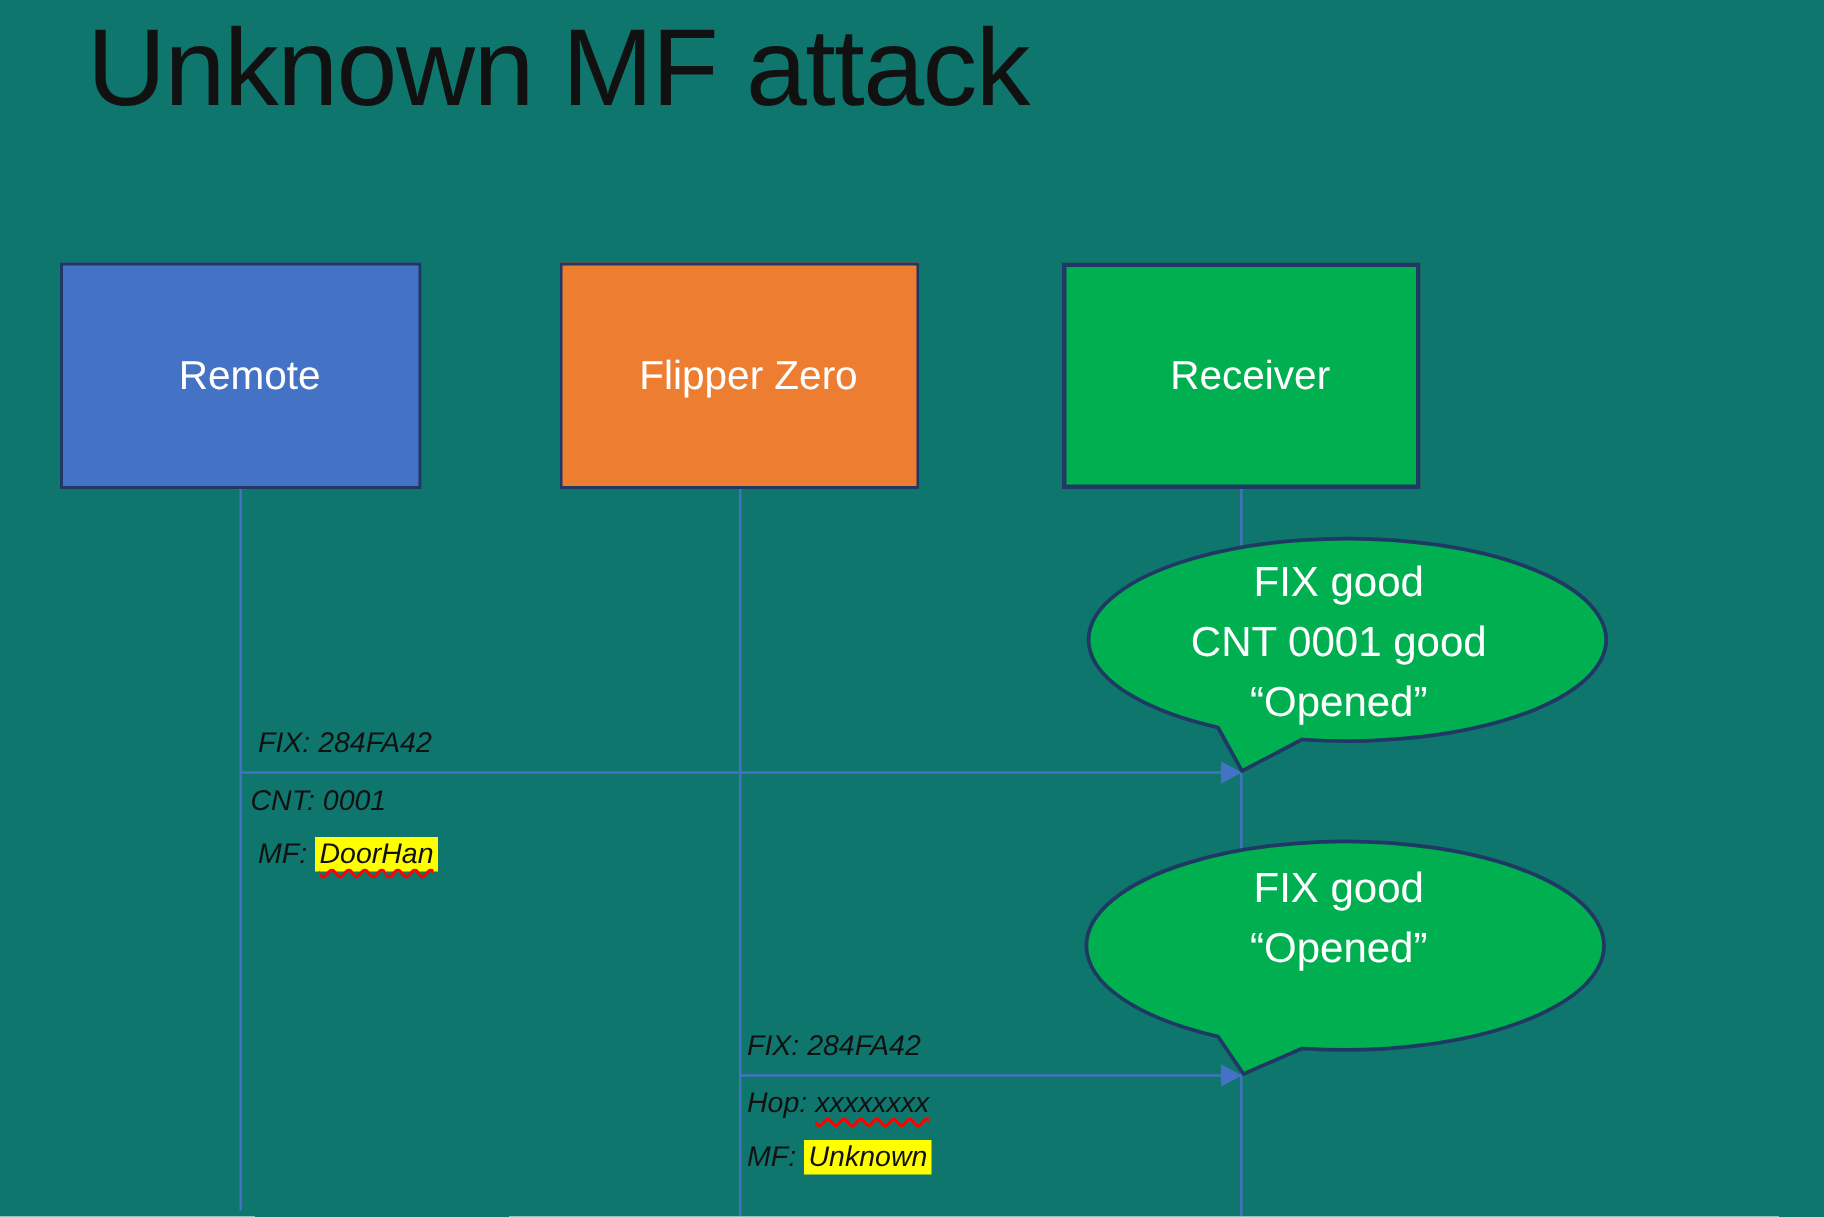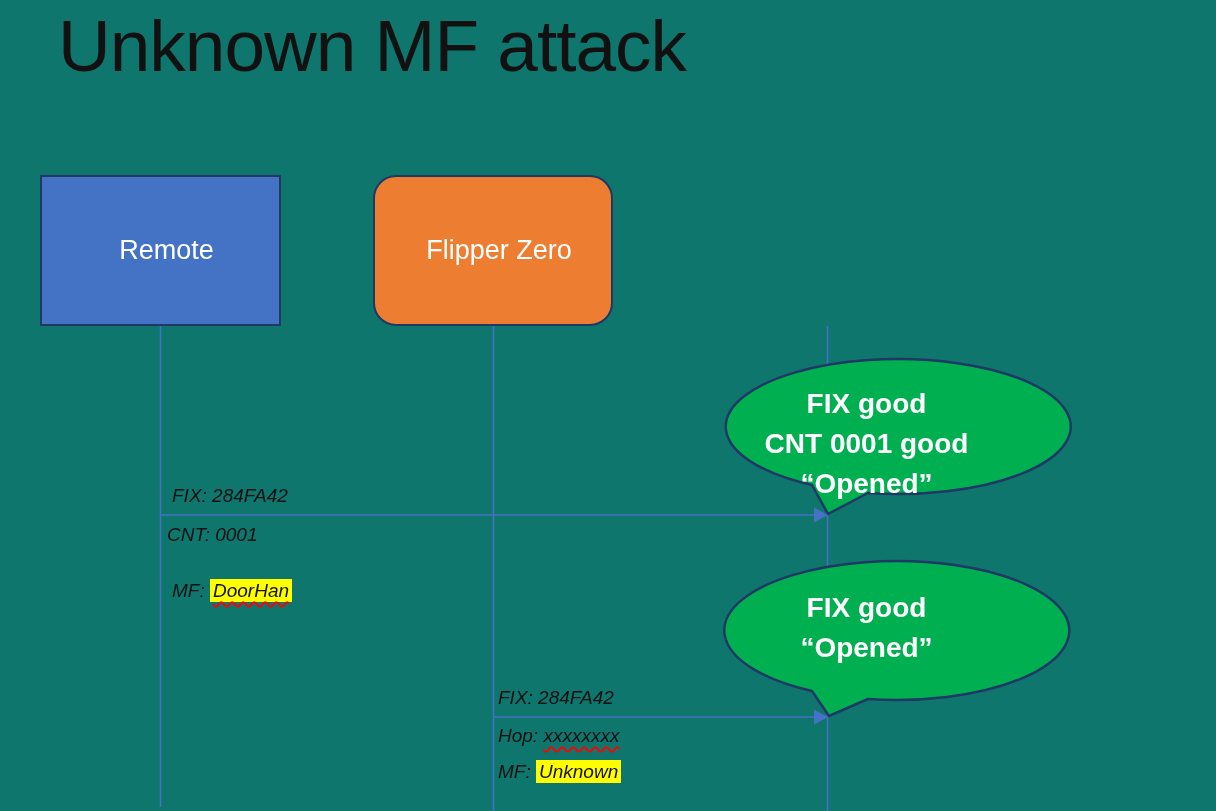--- a/index.html
+++ b/index.html
@@ -14,47 +14,46 @@
   }
   .overlay{position:absolute;left:0;top:0;width:1216px;height:811px;pointer-events:none;}
   .actor{
     position:absolute;top:175px;height:151px;
     display:flex;align-items:center;justify-content:center;
     color:var(--text-white);font-size:27px;box-sizing:border-box;
     border:2px solid var(--box-border);
     padding-left:12px;
   }
   .actor.remote{left:40px;width:241px;background:var(--box-blue);}
-  .actor.flipper{left:373px;width:240px;background:var(--box-orange);border-radius:23px;}
+  .actor.flipper{left:373px;width:240px;background:var(--box-orange);}
   .actor.receiver{left:708px;width:239px;background:var(--box-green);border-width:3px;}
   .msg-line{
     position:absolute;font-size:19px;color:var(--text-dark);
     white-space:nowrap;line-height:30px;font-style:italic;
   }
   .m1a{left:172px;top:481px;}
   .m1b{left:167px;top:520px;}
-  .m1c{left:172px;top:576px;}
+  .m1c{left:172px;top:555px;}
   .m2a{left:498px;top:683px;}
   .m2b{left:498px;top:721px;}
   .m2c{left:498px;top:757px;}
   .hl{background:var(--highlight-yellow);padding:1px 3px;}
   .sq{
     text-decoration-line:underline;
     text-decoration-style:wavy;
     text-decoration-color:var(--squiggle-red);
     text-decoration-thickness:2px;
     text-underline-offset:4px;
     -webkit-text-decoration-skip:none;
     text-decoration-skip-ink:none;
   }
   .callout-text{
-    position:absolute;left:694px;width:345px;text-align:center;
-    color:var(--text-white);font-weight:bold;font-size:28px;line-height:40px;
+    position:absolute;left:720px;width:345px;text-align:center;
+    color:var(--text-white);font-weight:normal;font-size:28px;line-height:40px;
     white-space:nowrap;
-    margin-top:16px;
   }
   .c1{top:368px;}
   .c2{top:572px;}
 </style>
 </head>
 <body>
 
 <div class="slide">
 
   <h1 class="title">Unknown MF attack</h1>
@@ -75,20 +74,23 @@
 
     <path d="M 868 699 A 172.5 69.5 0 1 0 812 691 L 829 716 Z" style="fill:var(--callout-green);stroke:var(--callout-border);stroke-width:2.5;stroke-linejoin:round"></path>
   </svg>
 
   <div class="actor remote">
     <span>Remote</span>
   </div>
   <div class="actor flipper">
     <span>Flipper Zero</span>
   </div>
+  <div class="actor receiver">
+    <span>Receiver</span>
+  </div>
 
   <div class="msg-line m1a">FIX: 284FA42</div>
   <div class="msg-line m1b">CNT: 0001</div>
   <div class="msg-line m1c"><span>MF: </span><span class="hl sq">DoorHan</span></div>
 
   <div class="msg-line m2a">FIX: 284FA42</div>
   <div class="msg-line m2b"><span>Hop: </span><span class="sq">xxxxxxxx</span></div>
   <div class="msg-line m2c"><span>MF: </span><span class="hl">Unknown</span></div>
 
   <div class="callout-text c1">

